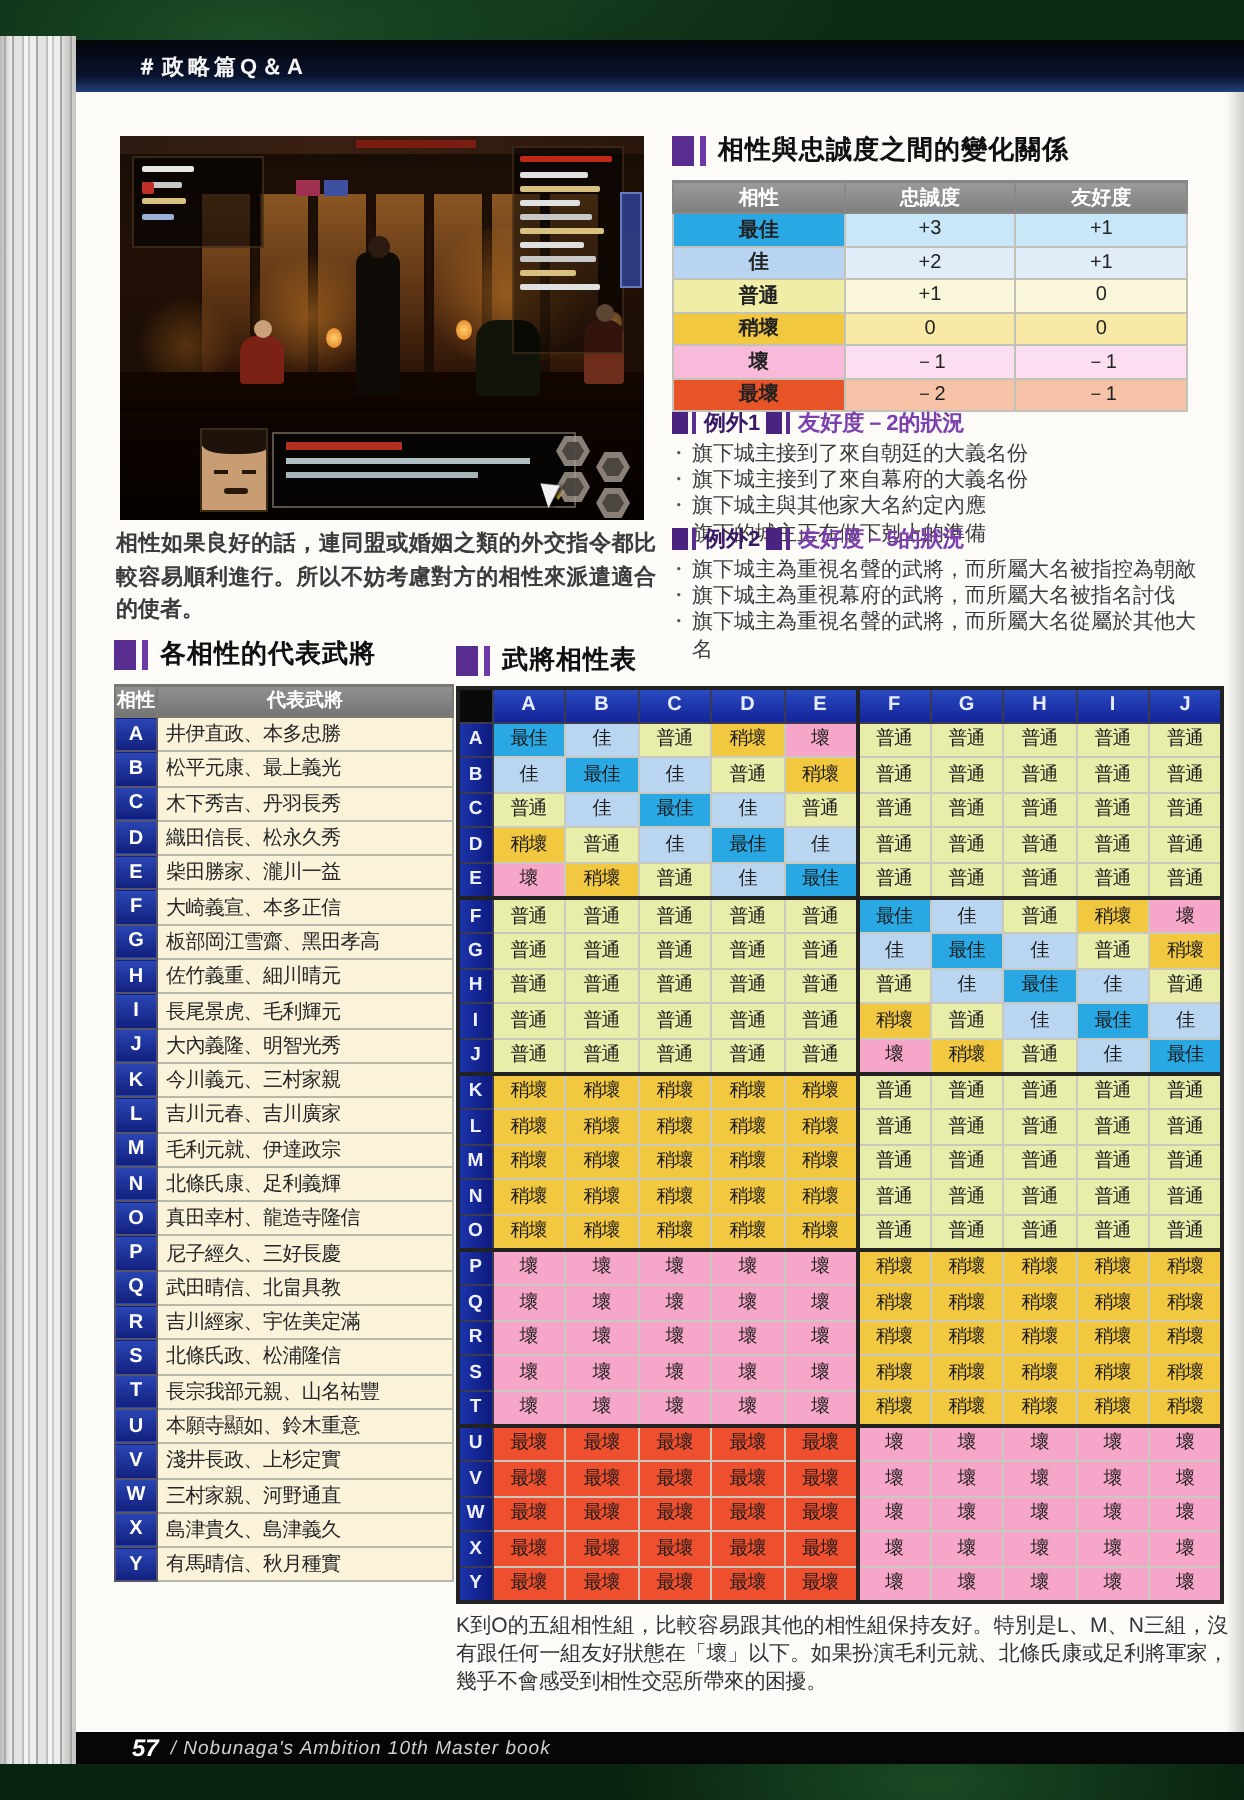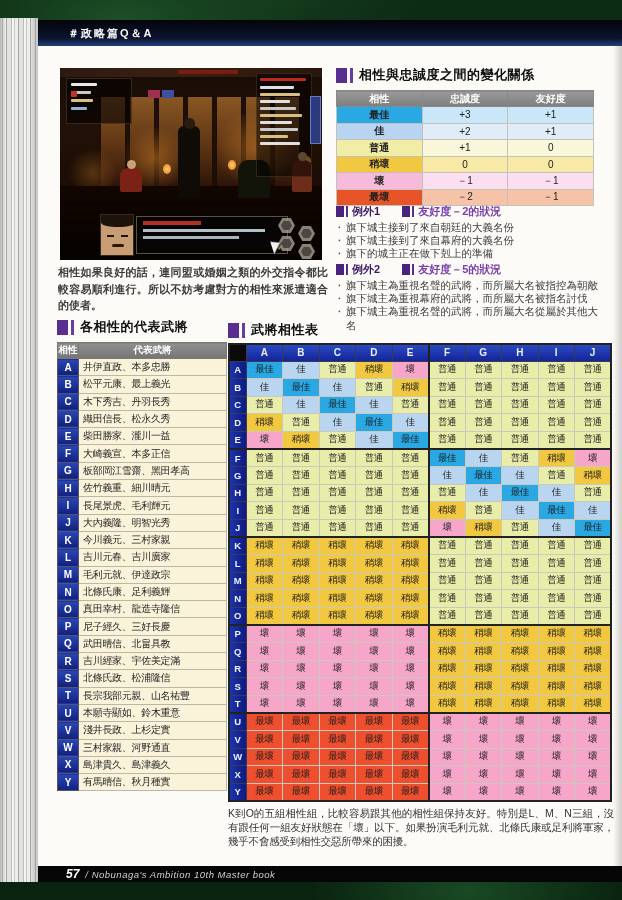--- a/index.html
+++ b/index.html
@@ -78,21 +78,21 @@
   
   .loyal-tbl { position:absolute; left:336px; top:90px; width:258px; border-collapse:collapse; table-layout:fixed; }
   .loyal-tbl th { background:linear-gradient(180deg,#9a9a9a,#7e7e7e); color:#fff; font-size:10px; font-weight:bold; height:16px; border:1px solid #888; }
   .loyal-tbl td { height:16.5px; font-size:10px; text-align:center; border:1px solid #c2c2b8; color:#222; }
   .loyal-tbl td.lab { font-weight:bold; }
 
   .exc { position:absolute; width:262px; }
   .exc-head { display:flex; align-items:center; gap:2px; font-size:11px; font-weight:bold; margin-bottom:2px; }
   .exc-sq { width:8px; height:11px; background:#4a2380; }
   .exc-b { width:2px; height:11px; background:#5a2d90; margin-right:2px; }
-  .exc-badge { color:#3a1a66; margin-right:20px; }
+  .exc-badge { color:#3a1a66; margin-right:1px; }
   .exc-title { color:#7b3fae; }
   .exc ul { list-style:none; }
   .exc li { font-size:10.5px; line-height:13.2px; color:#3c3c3c; padding-left:10px; position:relative; }
   .exc li::before { content:"・"; position:absolute; left:-2px; color:#555; }
 
   
   .rep-tbl { position:absolute; left:57px; top:342px; width:170px; border-collapse:collapse; table-layout:fixed; }
   .rep-tbl th { background:linear-gradient(180deg,#909090,#747474); color:#fff; font-size:9.5px; height:16px; border:1px solid #7a7a72; font-weight:bold; }
   .rep-tbl td.k { width:21px; background:linear-gradient(180deg,#2a46b4,#12207e); color:#fff; font-size:10px; font-weight:bold; text-align:center; border:1px solid #54546a; }
   .rep-tbl td.n { background:#faf3da; color:#262626; font-size:10px; padding-left:4px; border:1px solid #b8b8a8; height:17.3px; letter-spacing:-.3px; white-space:nowrap; }
@@ -243,20 +243,21 @@
       <span class="exc-sq"></span>
         <span class="exc-b"></span>
       <span class="exc-badge">例外1</span>
       <span class="exc-sq"></span>
         <span class="exc-b"></span>
       <span class="exc-title">友好度－2的狀況</span>
     </div>
     <ul id="exc1-list">
         <li>旗下城主接到了來自朝廷的大義名份</li>
         <li>旗下城主接到了來自幕府的大義名份</li>
+        <li>旗下城主與其他家大名約定內應</li>
         <li>旗下的城主正在做下剋上的準備</li>
       </ul>
   </div>
 
   <div class="exc" style="left:336px; top:262px;">
     <div class="exc-head">
       <span class="exc-sq"></span>
         <span class="exc-b"></span>
       <span class="exc-badge">例外2</span>
       <span class="exc-sq"></span>

